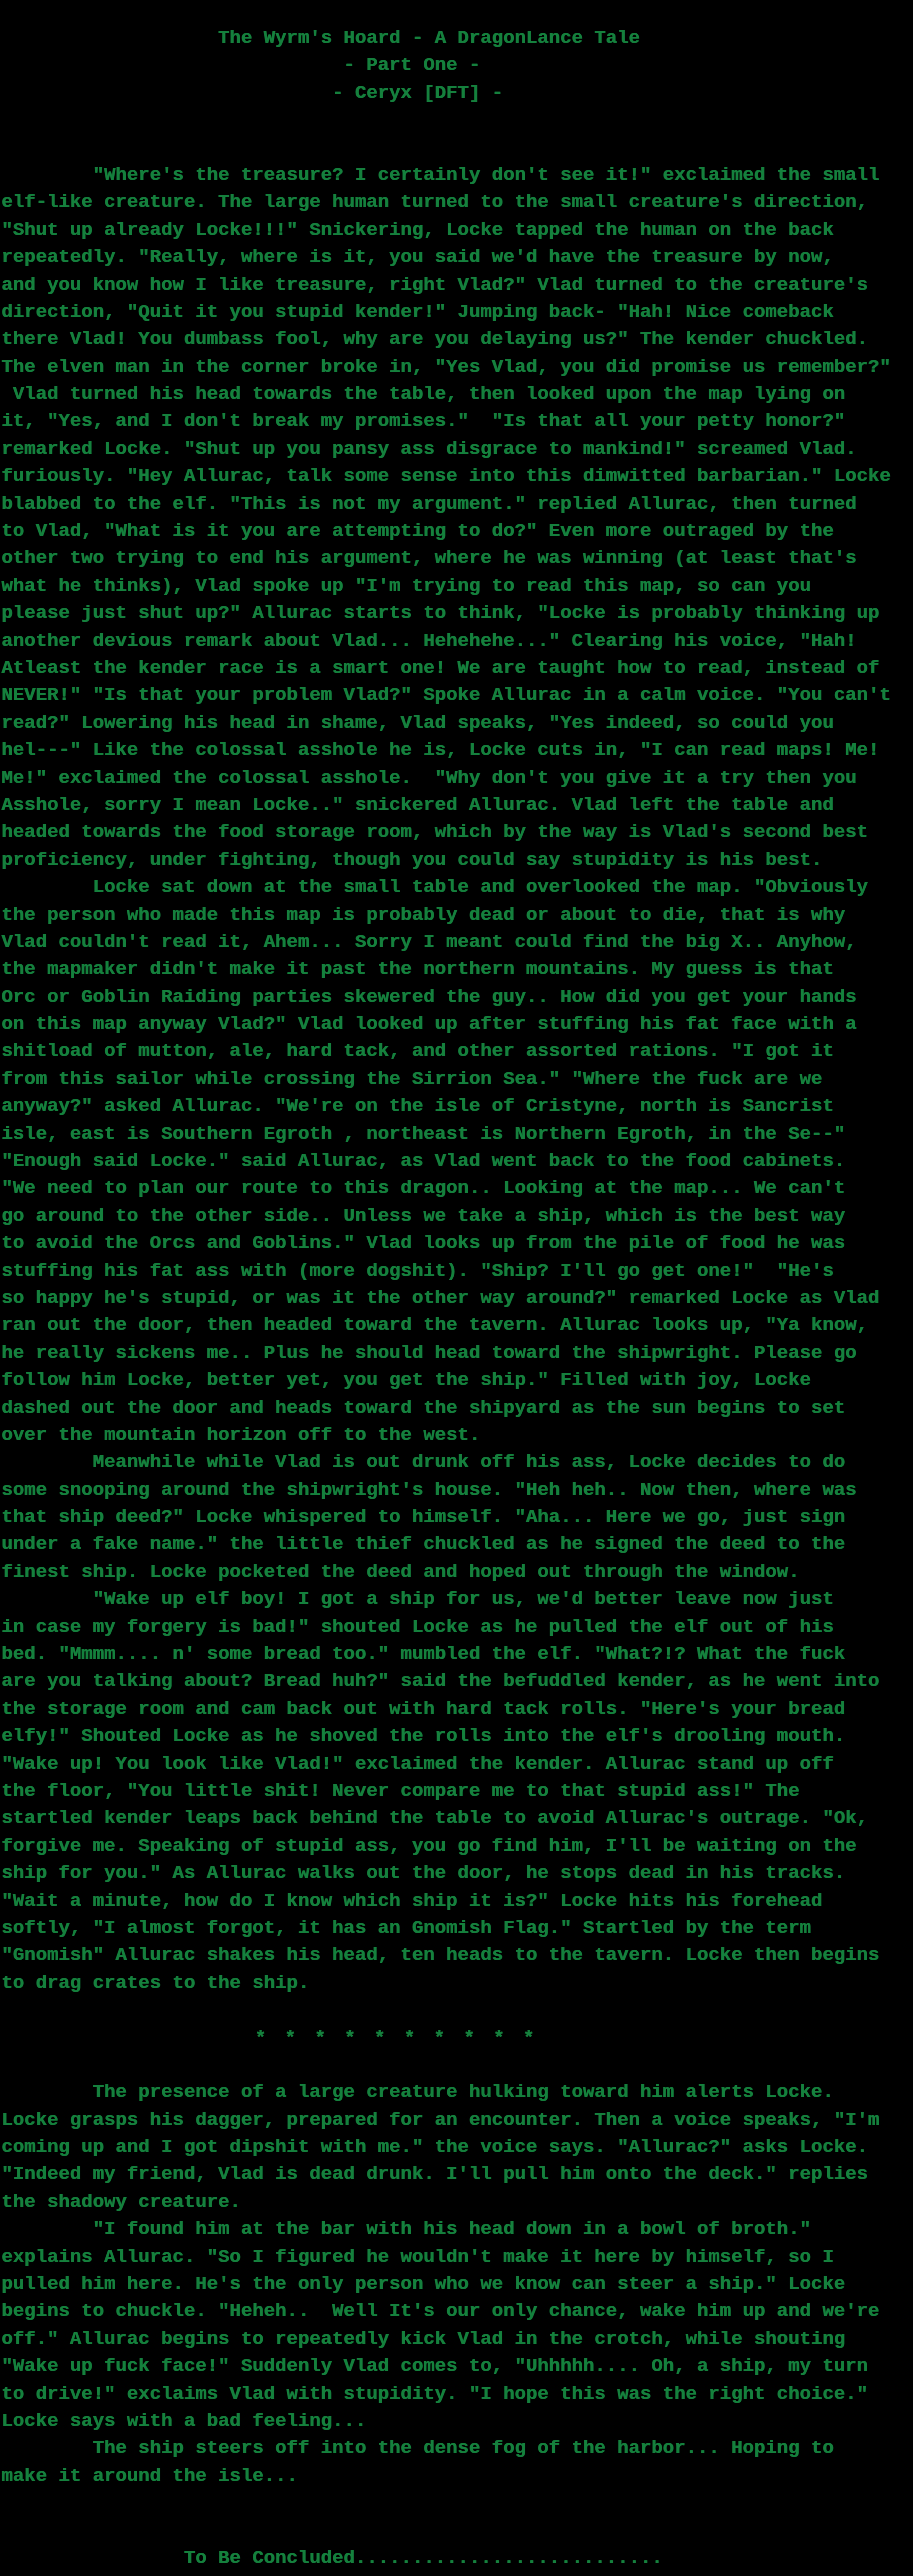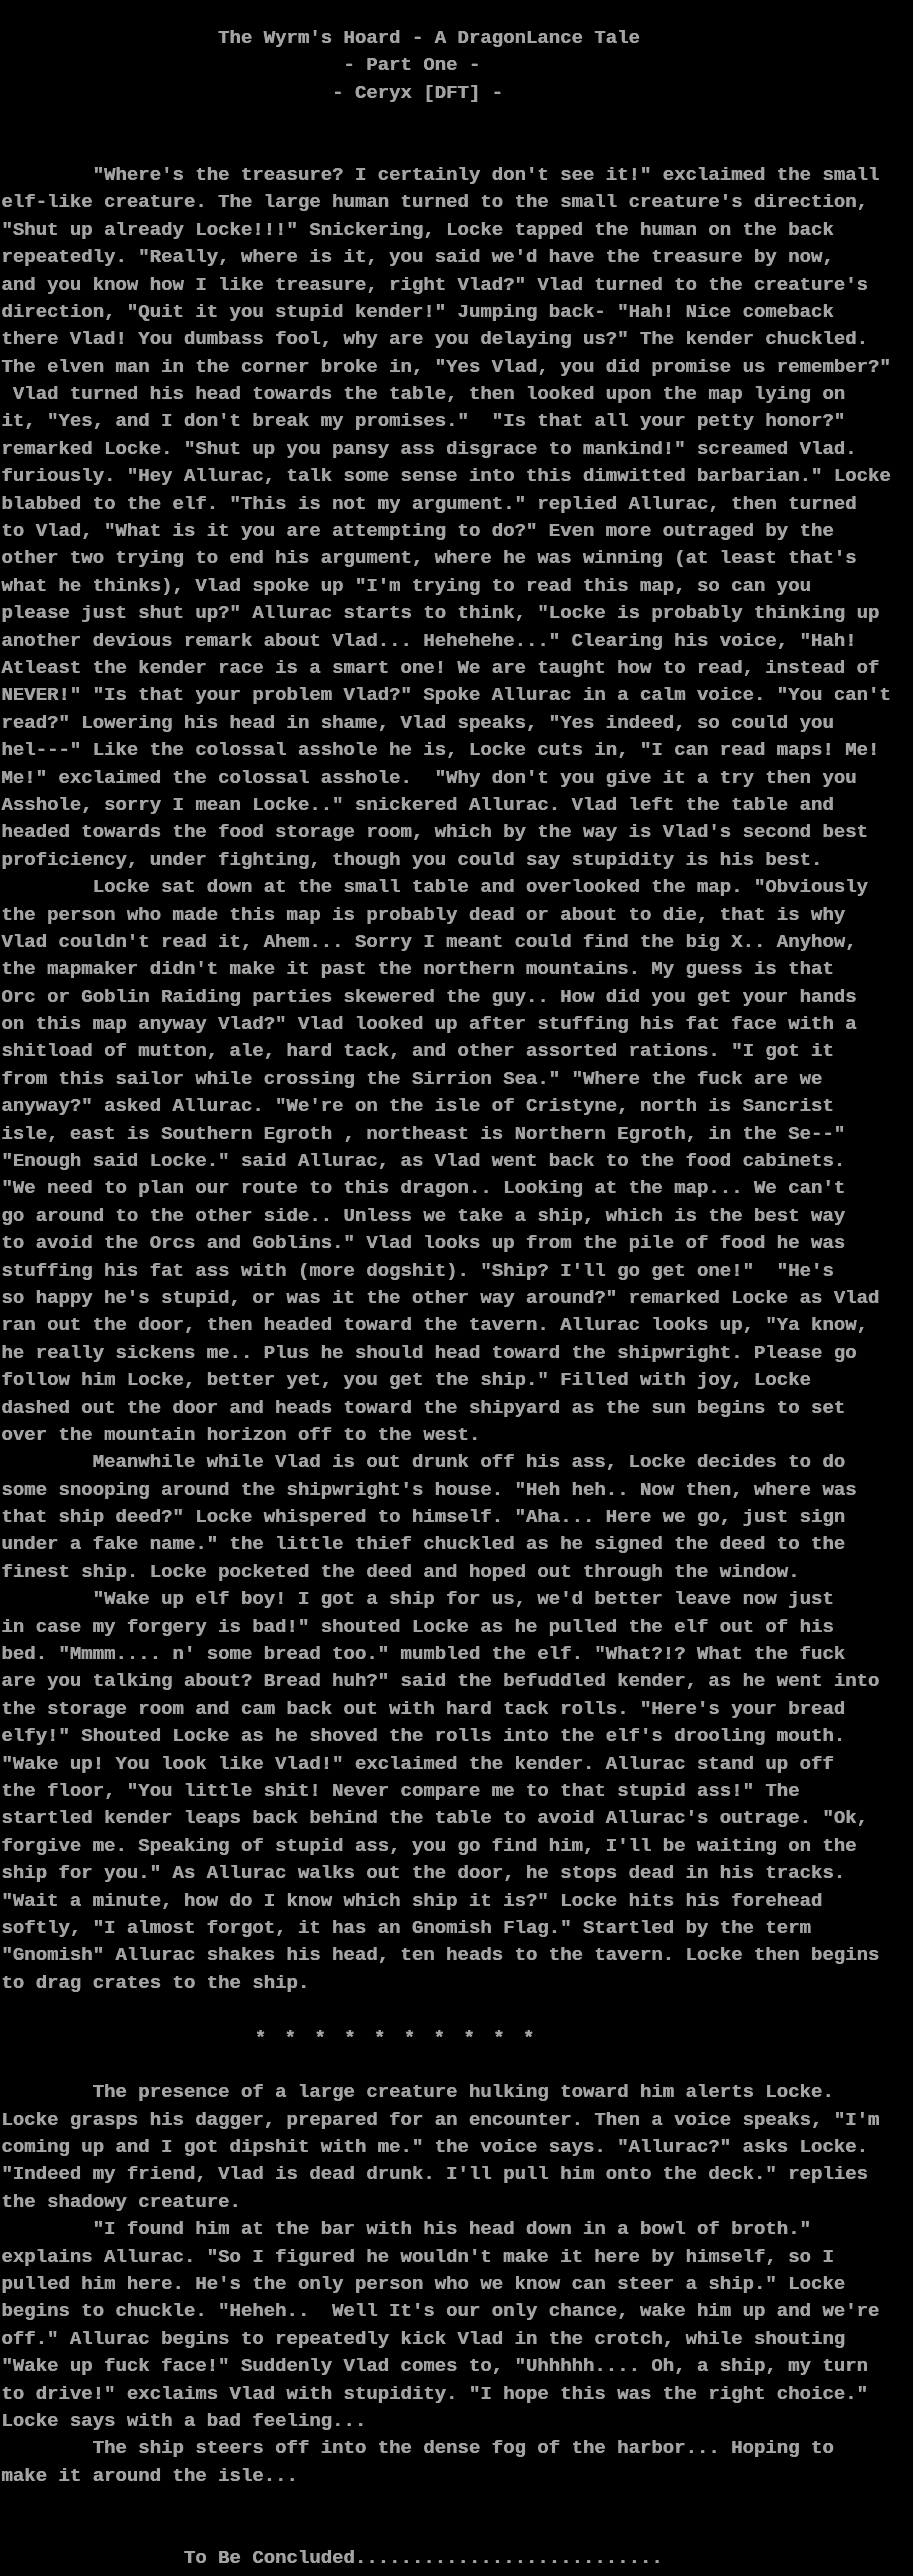--- a/index.html
+++ b/index.html
@@ -11,21 +11,21 @@
     position: relative;
     width: 914px;
     height: 2576px;
     overflow: hidden;
   }
   .doc {
     position: absolute;
     top: 25px;
     left: 1.3px;
     width: 836px;
-    color: #a3a3a3;
+    color: #15803d;
     font-family: "Liberation Mono", "DejaVu Sans Mono", monospace;
     font-size: 19px;
     font-weight: bold;
     line-height: 27.4px;
     white-space: pre;
     text-shadow: 0.4px 0 0 currentColor;
   }
   .line {
     height: 27.4px;
     white-space: pre;

